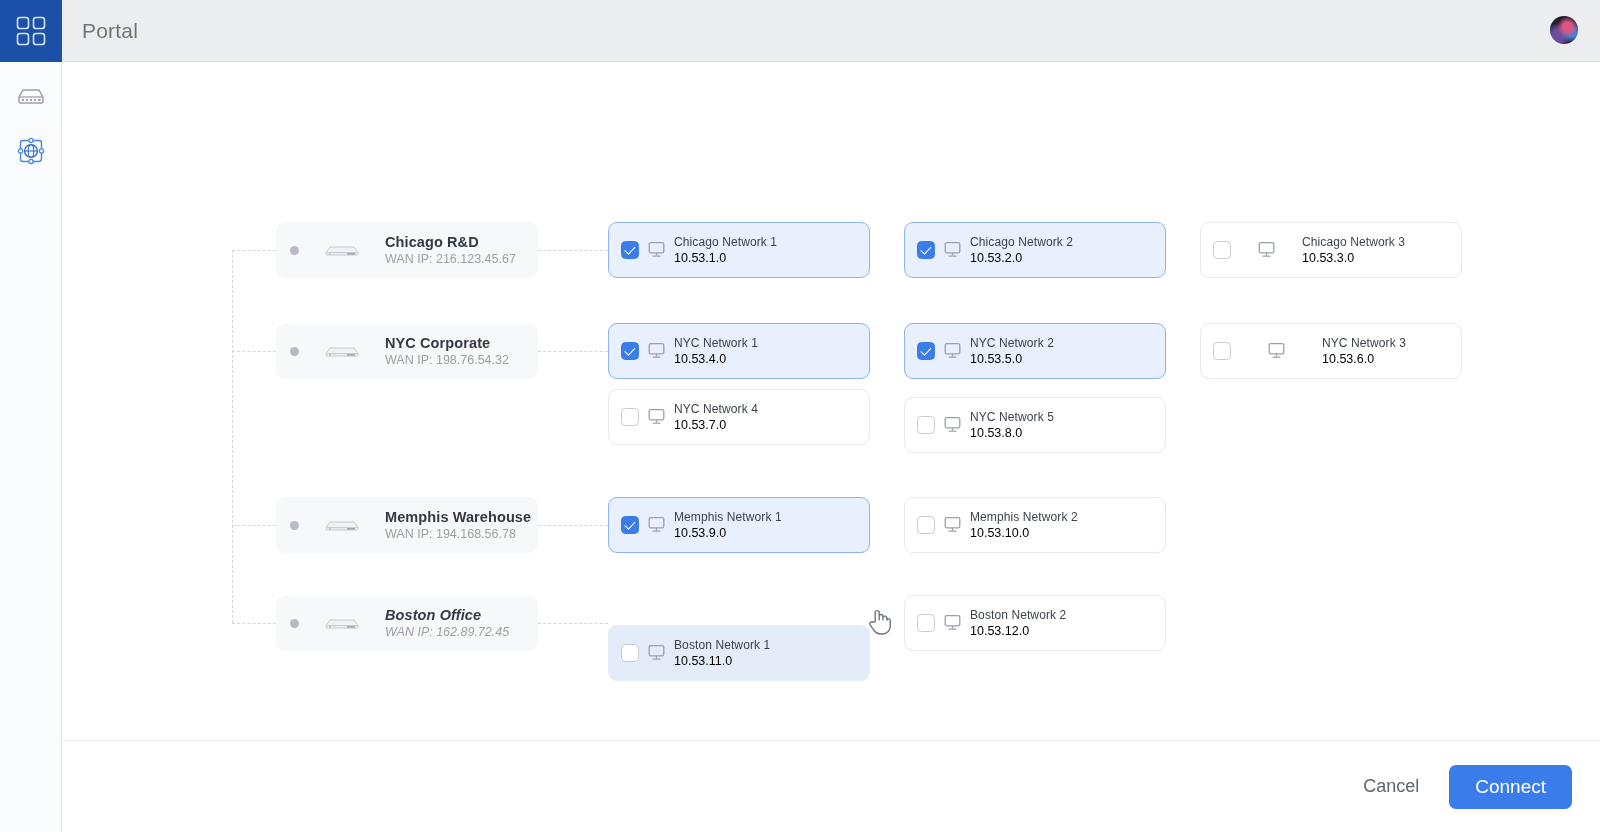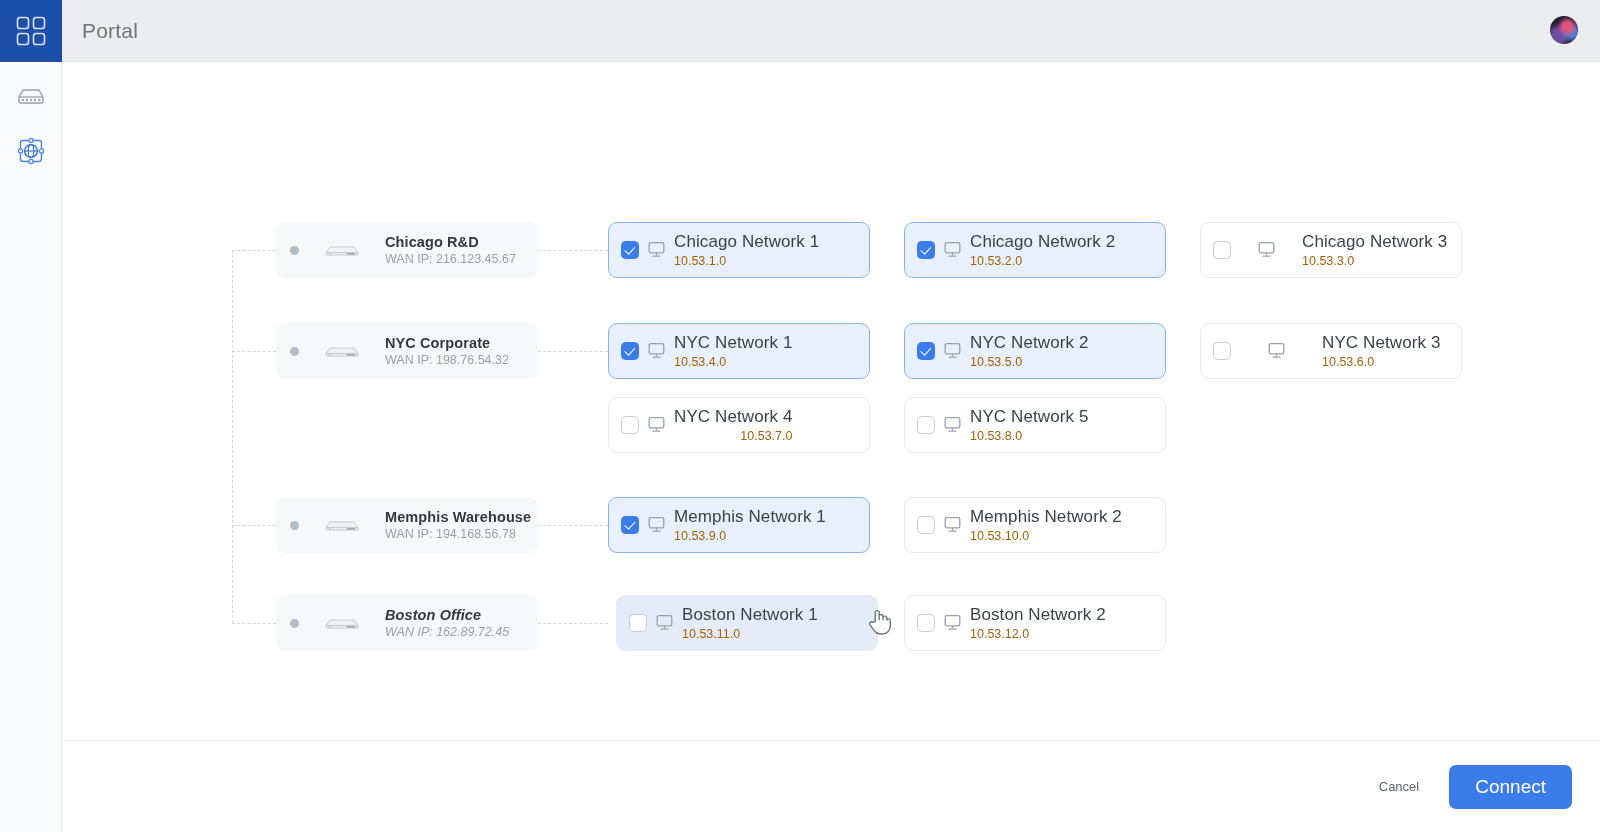--- a/index.html
+++ b/index.html
@@ -115,32 +115,32 @@
     border: 1.4px solid #c6cbd1; background: #ffffff; position: relative;
   }
   .net-card.selected .cbox { background: #3b7ceb; border-color: #3b7ceb; }
   .net-card.selected .cbox::after {
     content: ""; position: absolute; left: 5.2px; top: 2.4px;
     width: 4.6px; height: 8.6px; border: solid #ffffff;
     border-width: 0 1.9px 1.9px 0; transform: rotate(43deg);
   }
   .mon-ic { flex: none; display: flex; align-items: center; }
   .net-text { display: flex; flex-direction: column; justify-content: center; gap: 2px; }
-  .net-name { font-size: 17px; color: #3b424a; letter-spacing: .1px; }
-  .net-ip { font-size: 12.5px; color: #a16207; }
+  .net-name { font-size: 12px; color: #3b424a; letter-spacing: .1px; }
+  .net-ip { font-size: 12.5px; color: #000000; }
 
   
   .footer {
     position: absolute; left: 62px; top: 740px; width: 1538px; height: 92px;
     background: #ffffff; border-top: 1px solid #eef0f1;
     display: flex; align-items: center; justify-content: flex-end;
     padding-right: 28px; gap: 26px;
   }
   .btn-cancel {
-    font-size: 13px; color: #5d656e; background: none; border: none;
+    font-size: 18px; color: #5d656e; background: none; border: none;
     cursor: pointer; padding: 6px 4px; font-family: inherit;
   }
   .btn-connect {
     font-size: 19px; color: #ffffff; background: #3b7ceb; border: none;
     border-radius: 7px; padding: 11px 26px; cursor: pointer; font-family: inherit;
   }
 
   
   .cursor { position: absolute; pointer-events: none; }
 </style>
@@ -318,21 +318,21 @@
     <rect x="2.2" y="1.6" width="14.6" height="10.2" rx="1.6" fill="none" stroke="#9aa1a9" stroke-width="1.3"></rect>
     <line x1="9.5" y1="11.8" x2="9.5" y2="14.6" stroke="#9aa1a9" stroke-width="1.3"></line>
     <line x1="6.1" y1="15.2" x2="12.9" y2="15.2" stroke="#9aa1a9" stroke-width="1.3" stroke-linecap="round"></line>
   </svg>
           </span>
        <span class="net-text">
          <span class="net-name">NYC Network 3</span>
          <span class="net-ip">10.53.6.0</span>
        </span>
         </div>
-        <div class="net-card" style="left: 546px; top: 334px; text-align: right;">
+        <div class="net-card" style="left: 546px; top: 326px;">
           <span class="cbox"></span>
        <span class="mon-ic">
             <svg width="19" height="18" viewBox="0 0 19 18">
     <rect x="2.2" y="1.6" width="14.6" height="10.2" rx="1.6" fill="none" stroke="#9aa1a9" stroke-width="1.3"></rect>
     <line x1="9.5" y1="11.8" x2="9.5" y2="14.6" stroke="#9aa1a9" stroke-width="1.3"></line>
     <line x1="6.1" y1="15.2" x2="12.9" y2="15.2" stroke="#9aa1a9" stroke-width="1.3" stroke-linecap="round"></line>
   </svg>
           </span>
        <span class="net-text">
          <span class="net-name">NYC Network 4</span>
@@ -404,21 +404,21 @@
     <rect x="2" y="9.5" width="32" height="2.6" rx="1" fill="#e9eaec" stroke="#c6cbd1" stroke-width=".9"></rect>
     <rect x="23" y="10.1" width="8" height="1.5" fill="#9aa1a9"></rect>
     <rect x="5" y="10.1" width="1.5" height="1.5" fill="#b4babf"></rect>
   </svg>
           </span>
      <span class="site-text">
        <span class="site-name">Boston Office</span>
        <span class="site-ip">WAN IP: 162.89.72.45</span>
      </span>
         </div>
-        <div class="net-card hover" style="left: 546px; top: 532px; margin-left: 8px;">
+        <div class="net-card hover" style="left: 546px; top: 562px;">
           <span class="cbox"></span>
        <span class="mon-ic">
             <svg width="19" height="18" viewBox="0 0 19 18">
     <rect x="2.2" y="1.6" width="14.6" height="10.2" rx="1.6" fill="none" stroke="#9aa1a9" stroke-width="1.3"></rect>
     <line x1="9.5" y1="11.8" x2="9.5" y2="14.6" stroke="#9aa1a9" stroke-width="1.3"></line>
     <line x1="6.1" y1="15.2" x2="12.9" y2="15.2" stroke="#9aa1a9" stroke-width="1.3" stroke-linecap="round"></line>
   </svg>
           </span>
        <span class="net-text">
          <span class="net-name">Boston Network 1</span>

